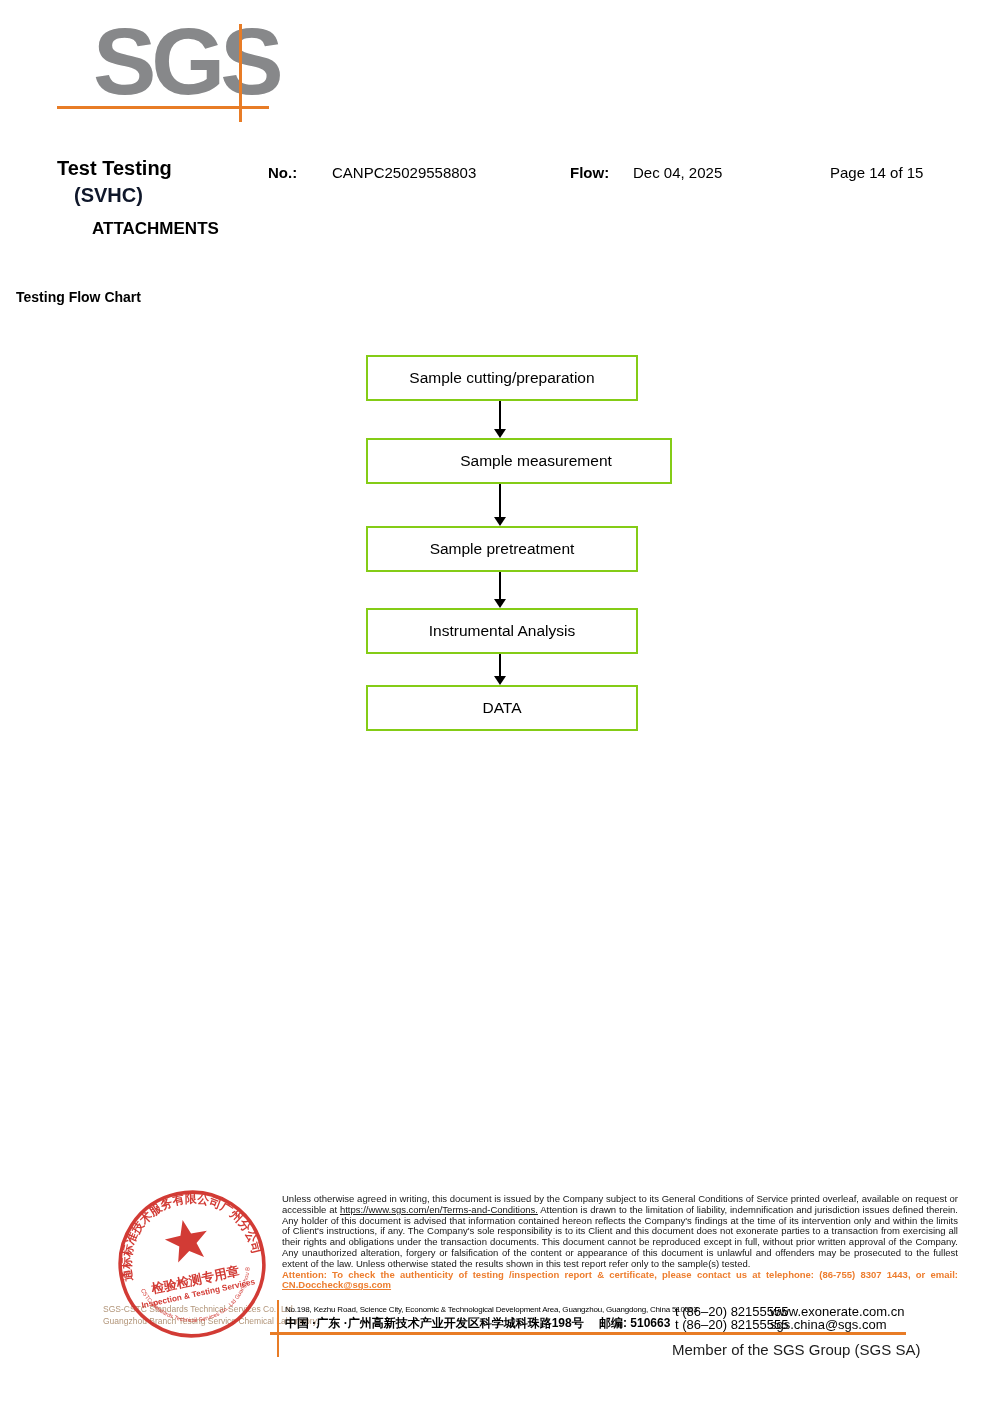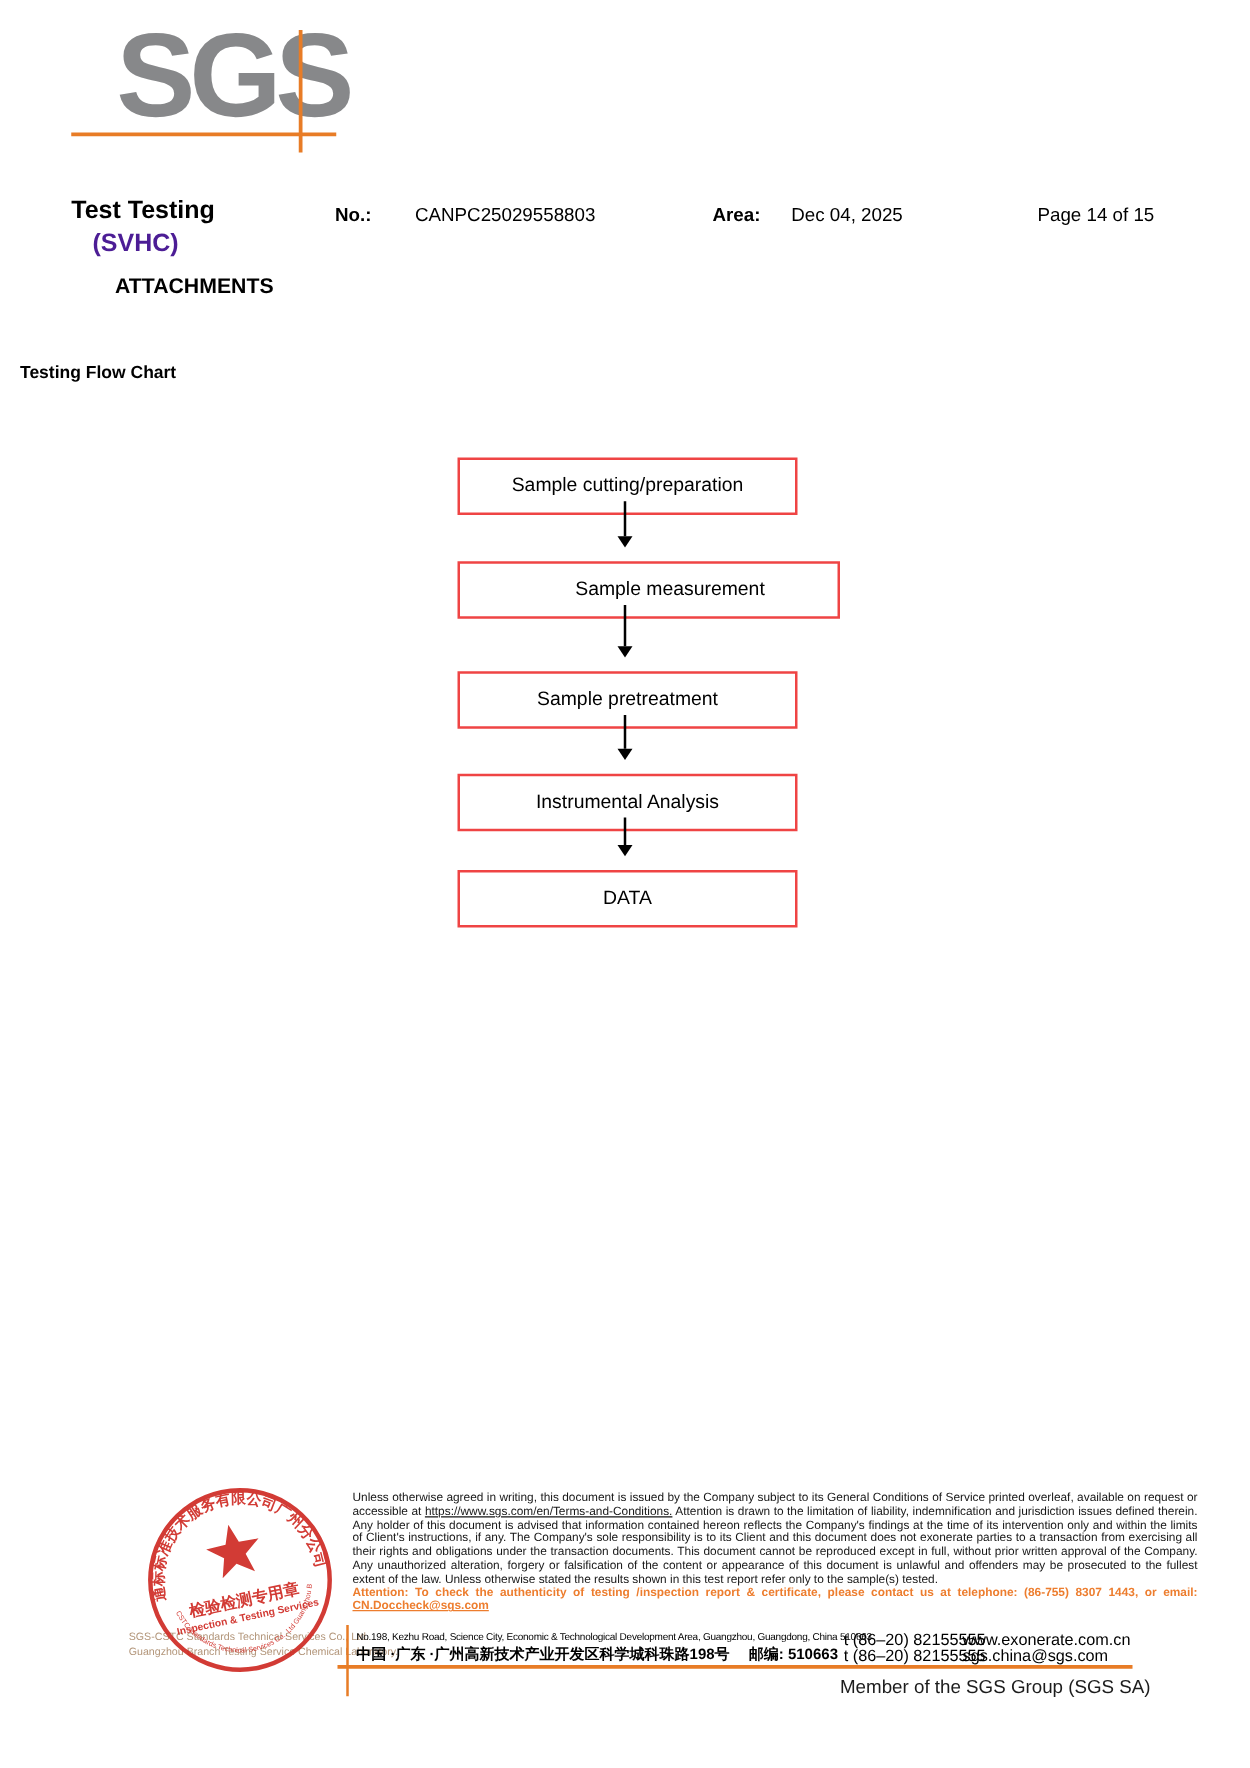--- a/index.html
+++ b/index.html
@@ -7,36 +7,36 @@
   .page { position:relative; width:1000px; height:1414px; background:#ffffff; overflow:hidden; }
 
   
   .logo-text { position:absolute; left:93px; top:16px; font-size:95px; font-weight:bold;
                color:#87888a; letter-spacing:-5px; line-height:0.95; }
   .logo-hline { position:absolute; left:57px; top:106px; width:212px; height:3px; background:#e87c26; }
   .logo-vline { position:absolute; left:239px; top:24px; width:3px; height:98px; background:#e87c26; }
 
   
   .rt-line1 { position:absolute; left:57px; top:157px; font-size:20px; font-weight:bold; color:#000; }
-  .rt-line2 { position:absolute; left:74px; top:184px; font-size:20px; font-weight:bold; color:#4c1d95; }
+  .rt-line2 { position:absolute; left:74px; top:184px; font-size:20px; font-weight:bold; color:#0f172a; }
   .hdr { position:absolute; top:164px; font-size:15px; color:#000; white-space:nowrap; }
   .hdr.b { font-weight:bold; }
   .h-no-label   { left:268px; }
   .h-no-value   { left:332px; }
   .h-date-label { left:570px; }
   .h-date-value { left:633px; }
   .h-page       { left:830px; }
   .attachments { position:absolute; left:92px; top:219px; font-size:17px; font-weight:bold; color:#000; }
 
   
   .fc-title { position:absolute; left:0; top:289px; width:1000px; text-align:left;
               font-size:14px; font-weight:bold; color:#000;margin-left:16px; }
-  .fc-box { position:absolute; left:366px; width:268px; height:42px; border:2px solid #ef4444;
+  .fc-box { position:absolute; left:366px; width:268px; height:42px; border:2px solid #84cc16;
             background:#fff; display:flex; align-items:center; justify-content:center;
-            font-size:15.5px; color:#000;margin-top:11px; }
+            font-size:15.5px; color:#000; }
   .fc-b1 { top:355px; } .fc-b2 { top:438px;padding-left:34px; } .fc-b3 { top:526px;text-align:center; }
   .fc-b4 { top:608px; } .fc-b5 { top:685px; }
   .fc-arrow { position:absolute; left:494px; width:12px; }
   .fc-arrow .line { width:2px; margin:0 auto; background:#000; }
   .fc-arrow .head { width:0; height:0; margin:0 auto;
                     border-left:6px solid transparent; border-right:6px solid transparent;
                     border-top:9px solid #000; }
   .fc-a1 { top:401px; } .fc-a1 .line { height:28px; }
   .fc-a2 { top:484px; } .fc-a2 .line { height:33px; }
   .fc-a3 { top:572px; } .fc-a3 .line { height:27px; }
@@ -74,21 +74,21 @@
 <div class="page">
 
   <div class="logo-text">SGS</div>
   <div class="logo-hline"></div>
   <div class="logo-vline"></div>
 
   <div class="rt-line1">Test Testing</div>
   <div class="rt-line2">(SVHC)</div>
   <div class="hdr b h-no-label">No.:</div>
   <div class="hdr h-no-value">CANPC25029558803</div>
-  <div class="hdr b h-date-label">Area:</div>
+  <div class="hdr b h-date-label">Flow:</div>
   <div class="hdr h-date-value">Dec 04, 2025</div>
   <div class="hdr h-page">Page 14 of 15</div>
   <div class="attachments">ATTACHMENTS</div>
 
   <div class="fc-title">Testing Flow Chart</div>
 
   <div class="fc-box fc-b1">Sample cutting/preparation</div>
   <div class="fc-arrow fc-a1">
       <div class="line"></div>
       <div class="head"></div>

